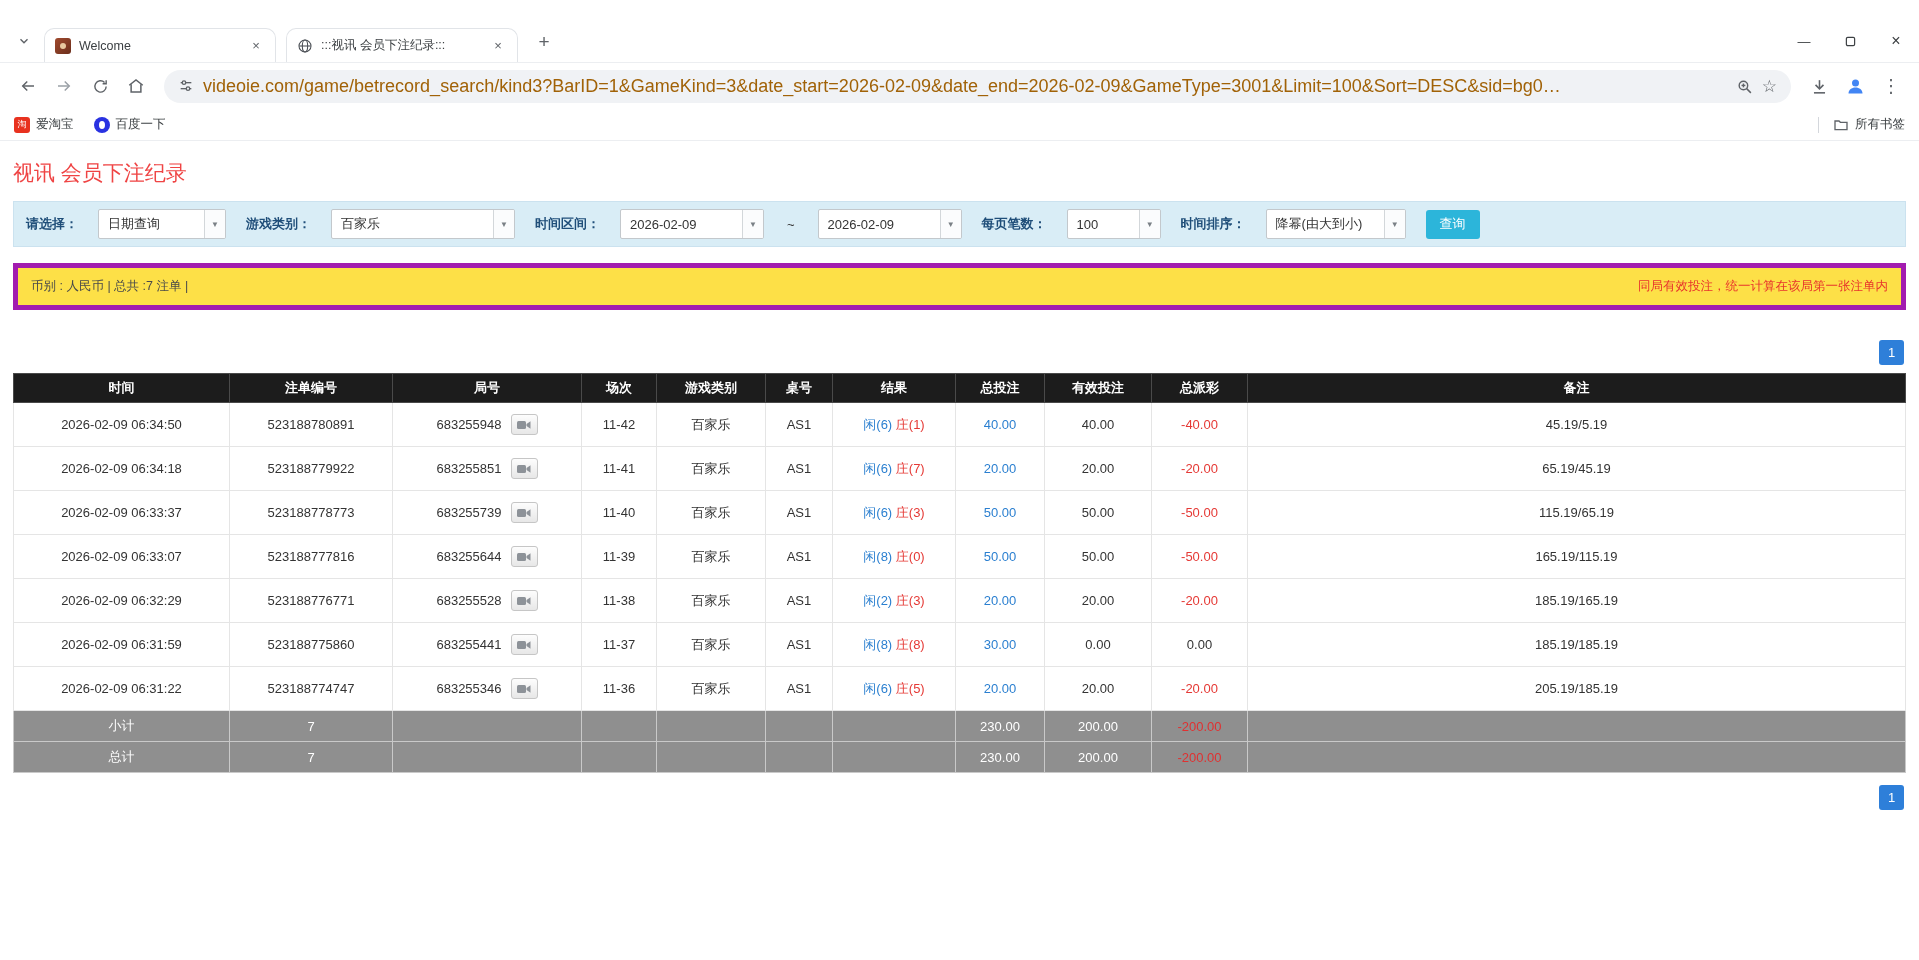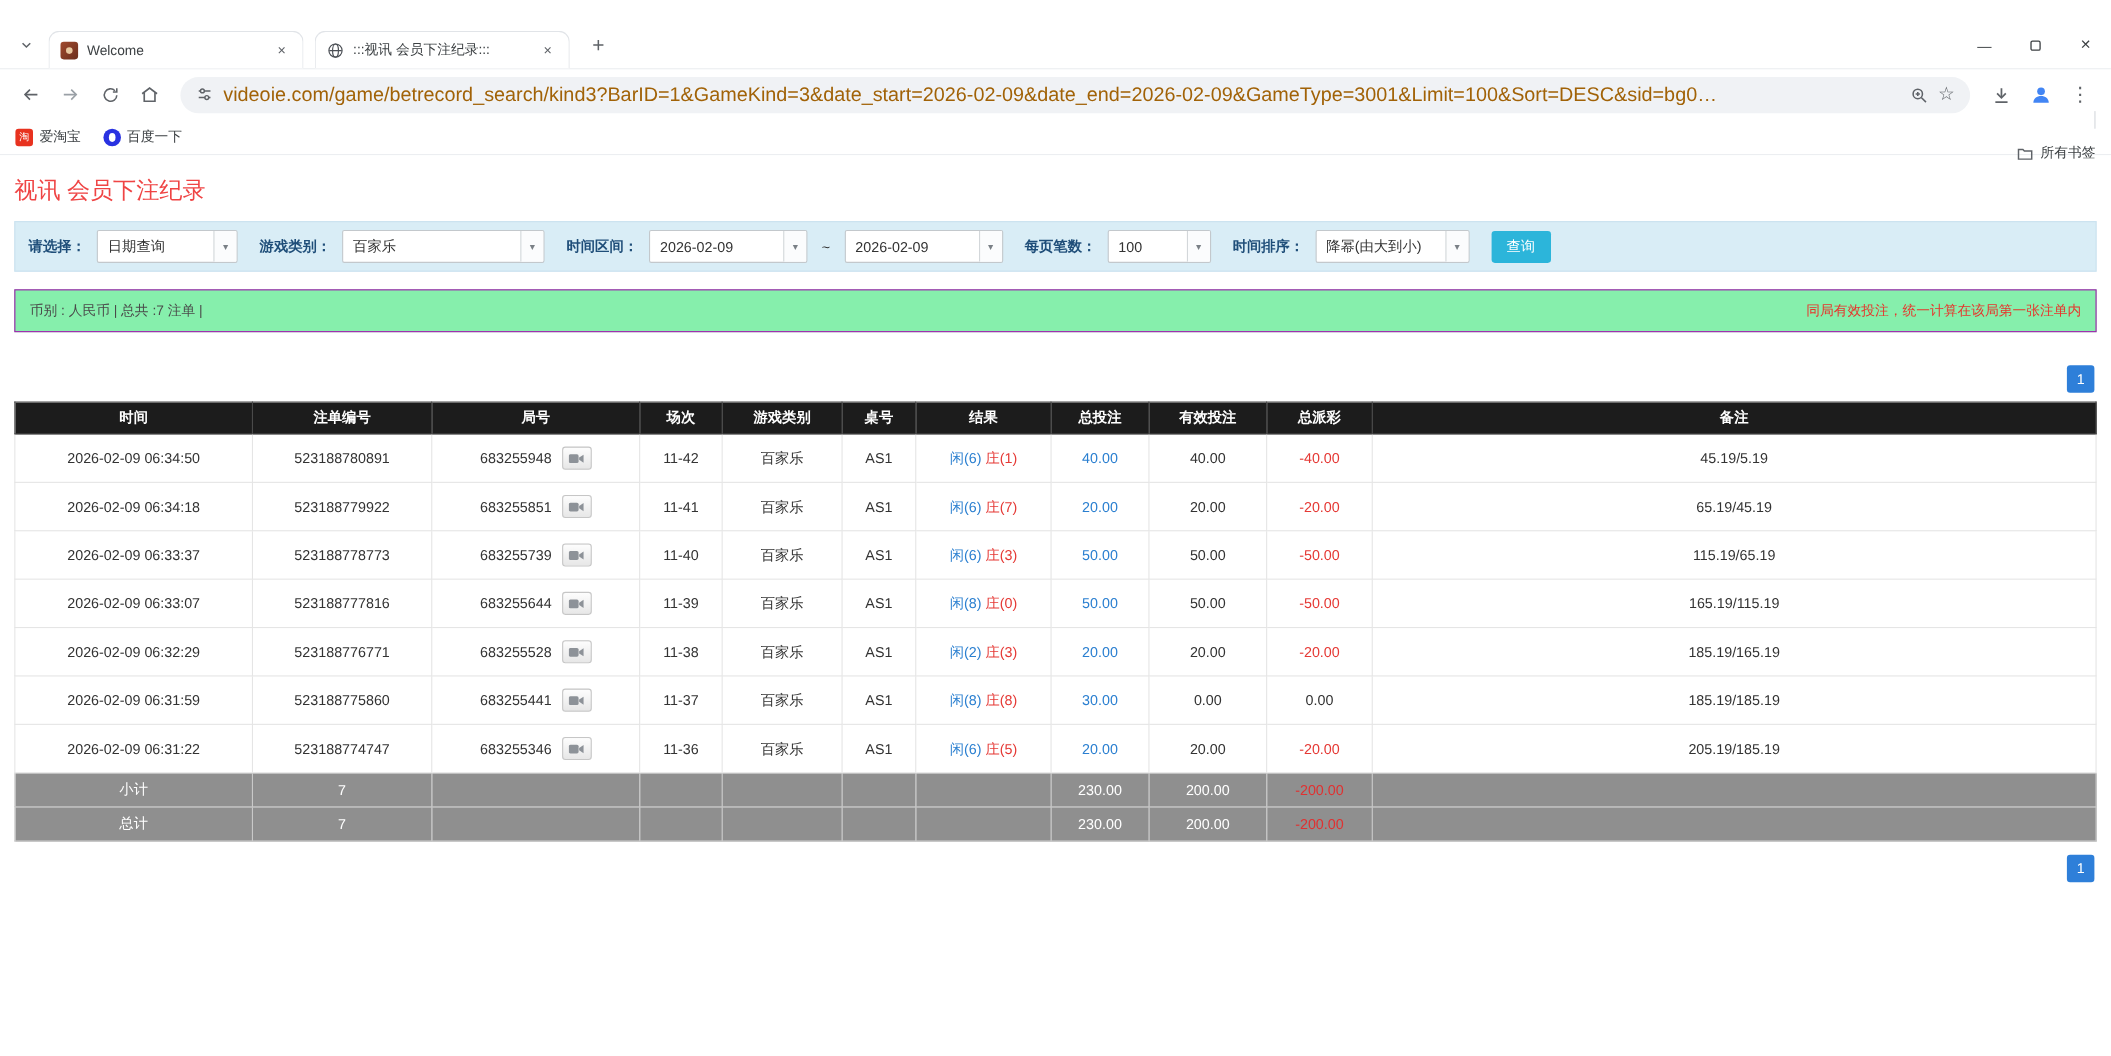--- a/index.html
+++ b/index.html
@@ -49,52 +49,52 @@
   .url-text { font-size: 18px; color: #a16207; white-space: nowrap; overflow: hidden; flex: 1; }
   .action-btn { width: 32px; height: 32px; display: flex; align-items: center; justify-content: center; margin: 0 2px; }
   .star-glyph { font-size: 17px; color: #5f6368; }
   .kebab { font-size: 18px; color: #5f6368; letter-spacing: 0; }
 
   .bm-row { height: 32px; display: flex; align-items: center; padding: 0 14px; gap: 20px; background: #fff; border-bottom: 1px solid #eceef1; }
   .bm-item { display: flex; align-items: center; gap: 6px; font-size: 12.5px; color: #3c4043; }
   .bm-ico-taobao { width: 16px; height: 16px; border-radius: 3px; background: #e8321f; color: #fff; font-size: 9px; display: flex; align-items: center; justify-content: center; }
   .bm-ico-baidu { width: 16px; height: 16px; border-radius: 50%; background: #2932e1; position: relative; }
   .bm-ico-baidu::after { content:""; position:absolute; left:5px; top:4px; width:6px; height:8px; border-radius:50%; background:#fff; }
-  .bm-right { margin-left: auto; display: flex; align-items: flex-end; gap: 14px; flex-direction: column; }
+  .bm-right { margin-left: auto; display: flex; align-items: flex-end; gap: 14px; }
   .bm-divider { width: 1px; height: 16px; background: #d4d7dc; }
 
   
   .page { padding: 0 13px; }
   .page-title { font-size: 21px; font-weight: 500; color: #ef4444; margin: 18px 0 14px 0; }
 
   .filter-bar {
     background: #d9edf6; border: 1px solid #cbe2ef; padding: 7px 12px;
     display: flex; align-items: center; gap: 20px; height: 46px;
   }
-  .filter-item { display: flex; align-items: center; gap: 10px; }
+  .filter-item { display: flex; align-items: center; gap: 20px; }
   .flabel { color: #1f4e79; font-weight: bold; font-size: 13px; white-space: nowrap; }
   .sel {
     height: 30px; background: #fff; border: 1px solid #c3c8cc; border-radius: 2px;
     display: inline-flex; align-items: center; overflow: hidden;
   }
   .sel-text { padding: 0 9px; font-size: 13px; color: #333; flex: 1; white-space: nowrap; }
   .sel-arrow {
     width: 21px; align-self: stretch; border-left: 1px solid #d3d7da; background: #fbfcfd;
     display: flex; align-items: center; justify-content: center; color: #7a8086; font-size: 8px;
   }
   .w-query { width: 128px; } .w-game { width: 184px; } .w-date { width: 144px; }
   .w-per { width: 94px; } .w-sort { width: 140px; }
   .date-sep { font-size: 13px; color: #333; margin: 0 3px; }
   .query-btn {
     background: #2cb5da; color: #fff; border: none; border-radius: 3px;
     height: 29px; padding: 0 14px; font-size: 13px; cursor: pointer; font-family: Liberation Serif, serif;
   }
 
   .info-bar {
-    margin-top: 16px; background: #86efac; border: 1px solid #a21caf;
+    margin-top: 16px; background: #fde047; border: 5px solid #a21caf;
     padding: 10px 13px; display: flex; justify-content: space-between; align-items: center;
     font-size: 12.5px; color: #4a4a4a; text-align: right;
   }
   .info-right { color: #e8342c; }
 
   .pager { display: flex; justify-content: flex-end; }
   .pager.top { margin: 30px 2px 8px 0; }
   .pager.bottom { margin: 12px 2px 0 0; }
   .page-btn {
     min-width: 25px; height: 25px; background: #2e7fd9; color: #fff; border-radius: 3px;

